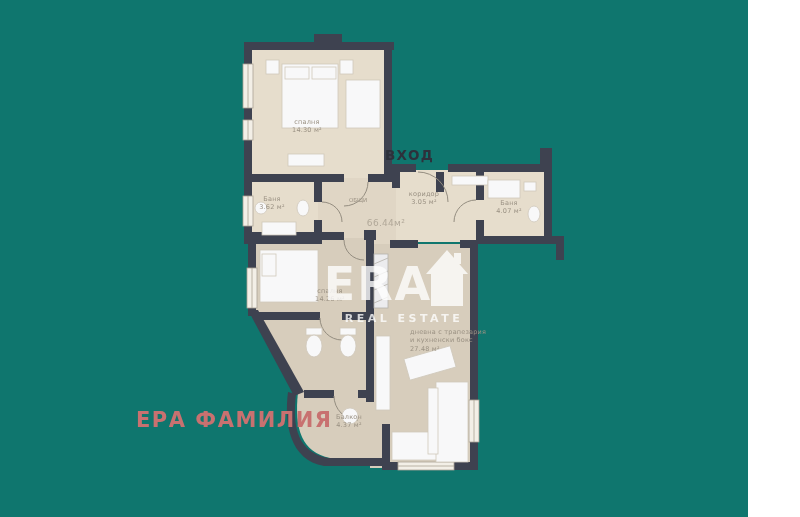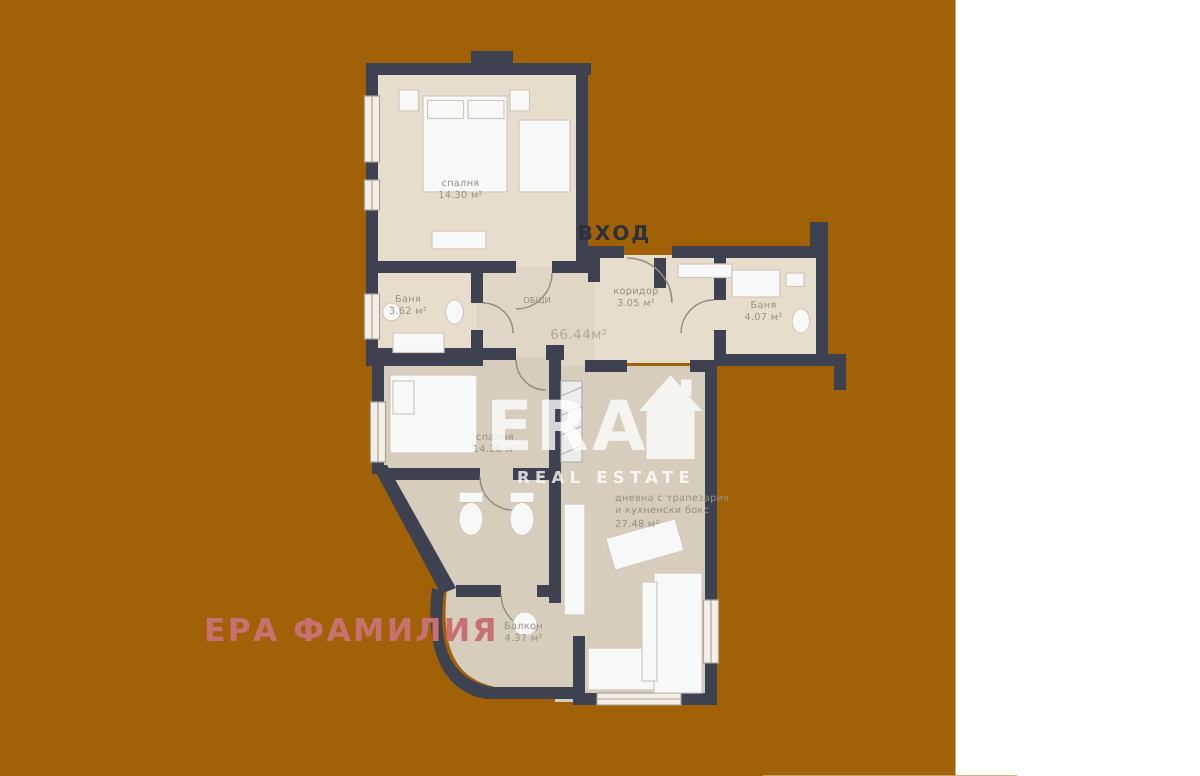--- a/index.html
+++ b/index.html
@@ -1,20 +1,20 @@
 <!DOCTYPE html>
 <html style="--wall: #3e4250; --floor-upper: #e6ddcc; --floor-hall: #e0d6c5; --floor-lower: #d7cdbc; --furniture: #f8f8f9; --furniture-stroke: #cfc8bb; --label: #9a9183; --entrance-text: #2d313b; --brand-text: #c87170; --watermark: rgba(255,255,255,0.78);"><head>
 <meta charset="utf-8">
 <style>
   html,body{margin:0;padding:0;}
   body{
     width:800px;height:517px;background:#ffffff;overflow:hidden;
     font-family:"DejaVu Sans","Liberation Sans",sans-serif;
   }
-  .canvas{position:relative;width:637px;height:517px;background:#a16207;}
+  .canvas{position:relative;width:748px;height:517px;background:#0f766e;}
   svg{position:absolute;left:0;top:0;}
 
   
   .floor-upper{fill:var(--floor-upper);}
   .floor-hall{fill:var(--floor-hall);}
   .floor-lower{fill:var(--floor-lower);}
 
   
   .wall{fill:var(--wall);stroke:none;}
 

